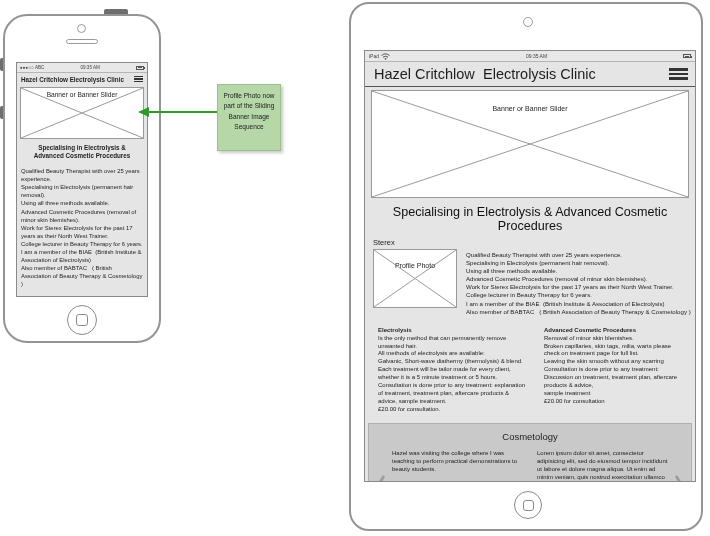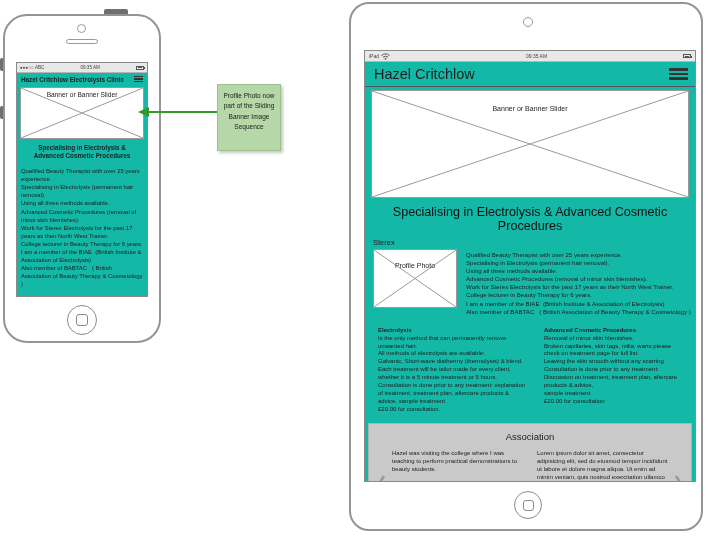--- a/index.html
+++ b/index.html
@@ -6,21 +6,21 @@
     --note-bg:#b6d7a8; --arrow-green:#2e9b27; --testimonials-bg:#c9c9c9;
     --frame-border:#949494; --screen-border:#8a8a8a; --bar-bg:#e8e8e8;
     --ink:#1e1e1e; --placeholder-line:#9a9a9a;
   }
   *{margin:0;padding:0;box-sizing:border-box;}
   body{font-family:"Liberation Sans",sans-serif;color:var(--ink);background:#fff;}
   #canvas{position:relative;width:710px;height:536px;background:#fff;overflow:hidden;}
 
   
   .device{position:absolute;background:#fff;border:2px solid var(--frame-border);z-index:1;}
-  .screen{position:absolute;background:#14b8a6;border:1px solid var(--screen-border);overflow:hidden;}
+  .screen{position:absolute;background:#e5e5e5;border:1px solid var(--screen-border);overflow:hidden;}
   .statusbar{display:flex;align-items:center;justify-content:space-between;
     background:var(--bar-bg);border-bottom:1px solid #b5b5b5;color:#444;}
   .battery{display:inline-block;width:8px;height:4px;border:1px solid #555;position:relative;}
   .battery i{display:block;position:absolute;left:0.5px;top:0.5px;bottom:0.5px;width:4px;background:#555;}
   .battery u{display:block;position:absolute;right:-2px;top:0.5px;width:1.5px;height:2px;background:#555;}
   .hamburger span{display:block;background:#333;}
   .placeholder{position:relative;border:1px solid var(--placeholder-line);background:#fff;}
   .placeholder svg{position:absolute;inset:0;width:100%;height:100%;}
   .placeholder svg line{stroke:var(--placeholder-line);stroke-width:1;vector-effect:non-scaling-stroke;}
   .ph-label{position:absolute;left:0;right:0;text-align:center;background:transparent;}
@@ -166,20 +166,21 @@
         </span>
         <span>09:35 AM</span>
         <span class="battery">
             <i></i>
             <u></u>
           </span>
       </div>
 
       <div class="t-header">
         <span class="t-title-left">Hazel Critchlow</span>
+        <span class="t-title-center">Electrolysis Clinic</span>
         <span class="hamburger">
             <span></span>
             <span></span>
             <span></span>
           </span>
       </div>
 
       <div class="placeholder banner">
         <svg preserveAspectRatio="none" viewBox="0 0 100 100">
             <line x1="0" y1="0" x2="100" y2="100"></line>
@@ -231,21 +232,21 @@
               <div>Leaving the skin smooth without any scarring</div>
               <div>Consultation is done prior to any treatment:</div>
               <div>Discussion on treatment, treatment plan, aftercare products &amp; advice,</div>
               <div>sample treatment</div>
               <div>£20.00 for consultation</div>
             </div>
         </div>
       </div>
 
       <div class="testimonials">
-        <div class="test-title">Association</div>
+        <div class="test-title">Cosmetology</div>
         <span class="chev" style="left:6px;">
           <svg width="11" height="26">
               <polyline points="9,2 2,13 9,24" fill="none" stroke="#9a9a9a" stroke-width="2.6"></polyline>
             </svg>
         </span>
         <span class="chev" style="right:6px;">
           <svg width="11" height="26">
               <polyline points="2,2 9,13 2,24" fill="none" stroke="#9a9a9a" stroke-width="2.6"></polyline>
             </svg>
         </span>

